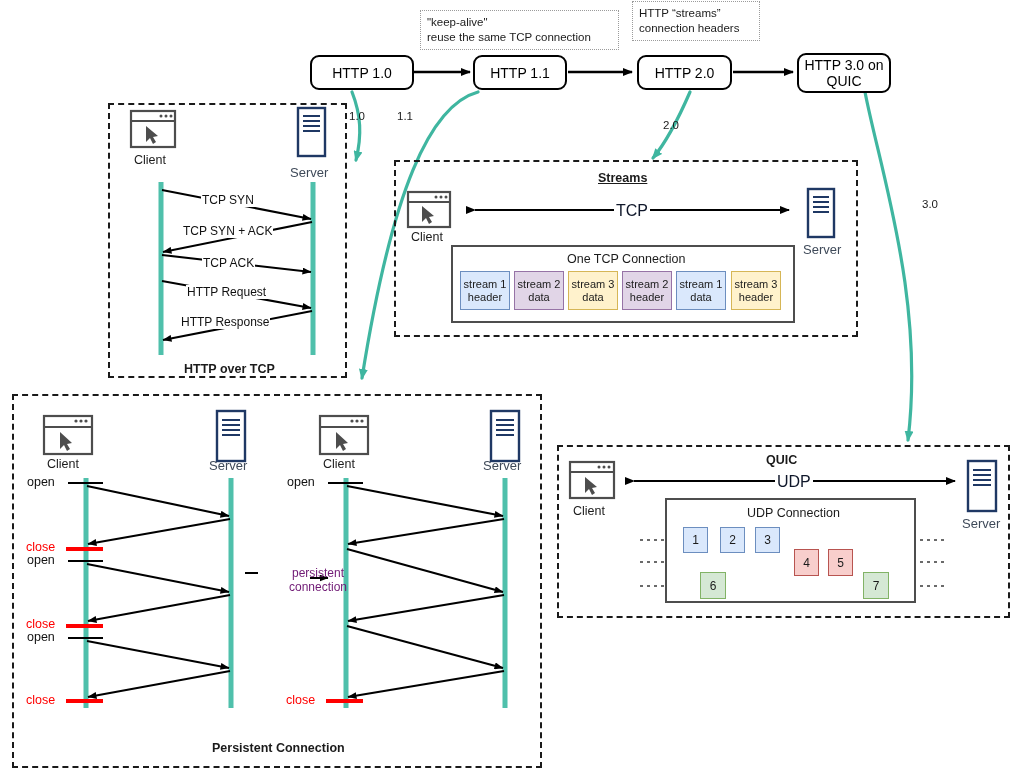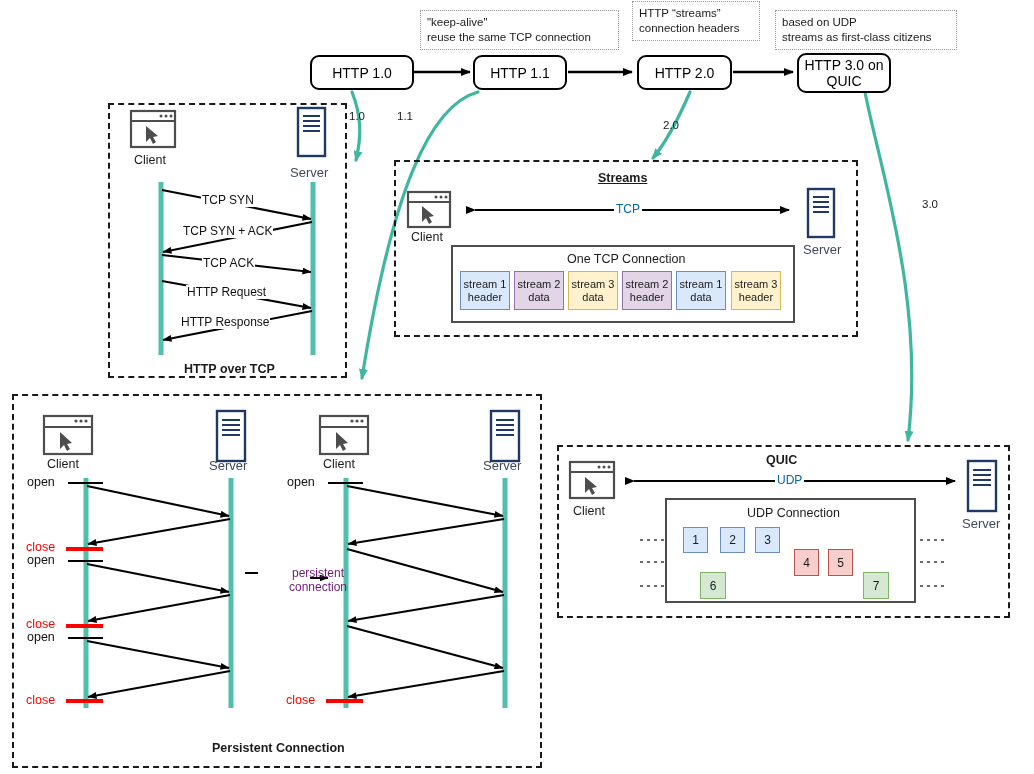--- a/index.html
+++ b/index.html
@@ -114,22 +114,22 @@
     box-sizing:border-box;
     border:1px solid;
     display:flex;
     align-items:center;
     justify-content:center;
     font-size:12px;
     color:#1b1b1b;
   }
   .tcplbl{
     position:absolute;
-    font-size:12px;
-    color:#0369a1;
+    font-size:16px;
+    color:#0f172a;
     background:#ffffff;
     padding:0 2px;
     white-space:nowrap;
   }
   .inner-title{
     position:absolute;
     font-size:12.5px;
     color:#1b1b1b;
     white-space:nowrap;
   }
@@ -330,24 +330,20 @@
   </svg>
 
   <div class="note" style="left:420px;top:10px;width:199px;height:40px;">
     <div>"keep-alive"</div>
     <div>reuse the same TCP connection</div>
   </div>
   <div class="note" style="left:632px;top:1px;width:128px;height:40px;">
     <div>HTTP “streams”</div>
     <div>connection headers</div>
   </div>
-  <div class="note" style="left:775px;top:10px;width:182px;height:40px;">
-    <div>based on UDP</div>
-    <div>streams as first-class citizens</div>
-  </div>
 
   <div class="vbox" style="left:310px;top:55px;width:104px;height:35px;">
     <span>HTTP 1.0</span>
   </div>
   <div class="vbox" style="left:473px;top:55px;width:94px;height:35px;">
     <span>HTTP 1.1</span>
   </div>
   <div class="vbox" style="left:637px;top:55px;width:95px;height:35px;">
     <span>HTTP 2.0</span>
   </div>

